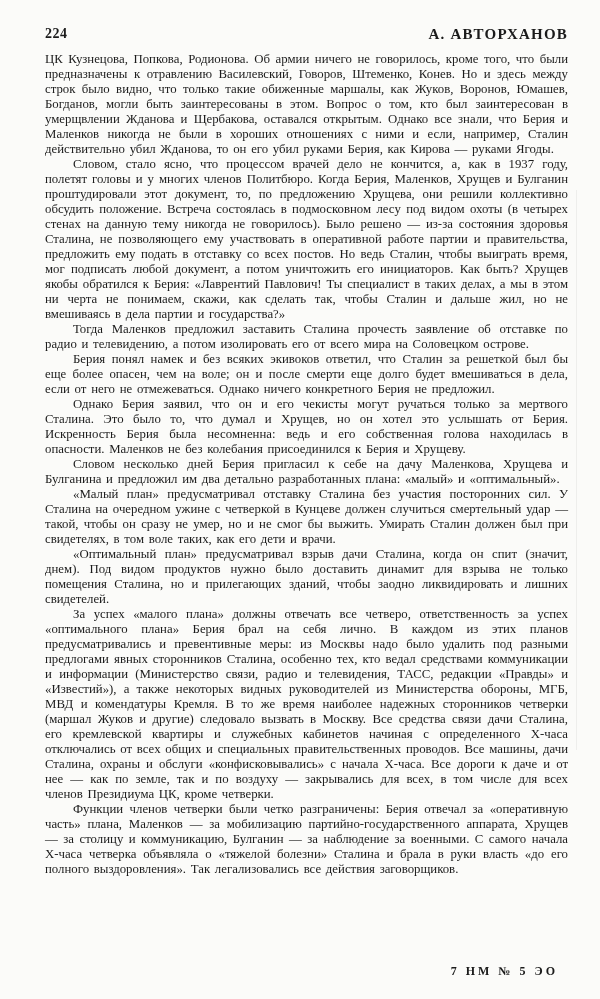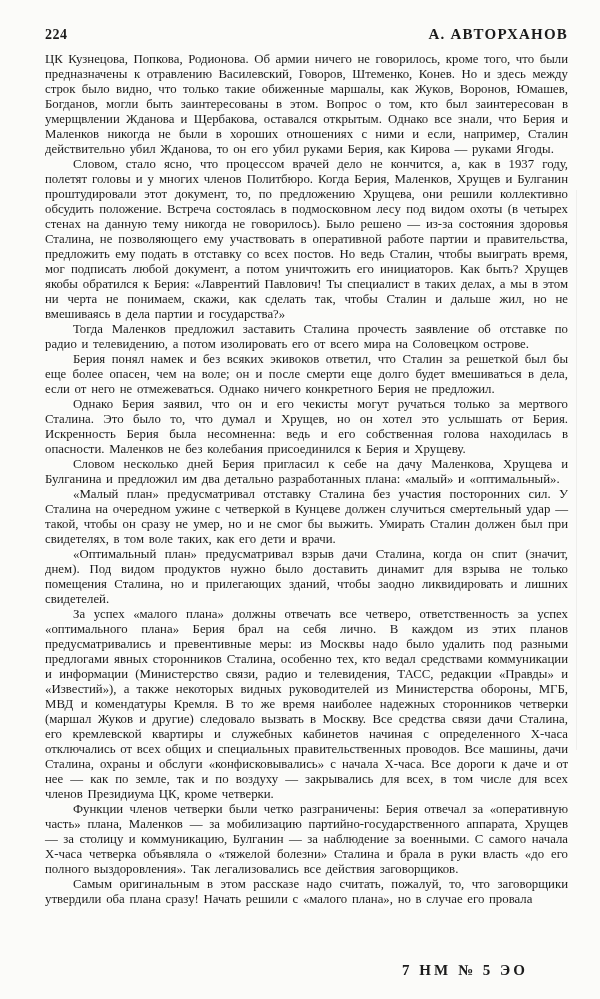--- a/index.html
+++ b/index.html
@@ -18,21 +18,21 @@
   .page {
     position: relative;
     width: 600px;
     height: 999px;
     padding: 26px 32px 0 45px;
     box-sizing: border-box;
   }
   .page-header {
     display: flex;
     justify-content: space-between;
-    align-items: center;
+    align-items: flex-start;
     margin-bottom: 9px;
   }
   .page-number {
     font-weight: bold;
     font-size: 14px;
     letter-spacing: 0.5px;
   }
   .running-head {
     font-weight: bold;
     font-size: 15px;
@@ -46,23 +46,23 @@
   }
   .body-text p {
     margin: 0;
     padding: 0;
   }
   .body-text p.indent {
     text-indent: 28px;
   }
   .footer-signature {
     position: absolute;
-    right: 72px;
+    right: 42px;
     bottom: 20px;
-    font-size: 15px;
+    font-size: 12px;
     font-weight: 600;
     letter-spacing: 3px;
     white-space: nowrap;
   }
   .scan-artifact-line {
     position: absolute;
     right: 23px;
     top: 190px;
     width: 1px;
     height: 560px;
@@ -83,20 +83,19 @@
     <p>ЦК Кузнецова, Попкова, Родионова. Об армии ничего не говорилось, кроме того, что были предназначены к отравлению Василевский, Говоров, Штеменко, Конев. Но и здесь между строк было видно, что только такие обиженные маршалы, как Жуков, Воронов, Юмашев, Богданов, могли быть заинтересованы в этом. Вопрос о том, кто был заинтересован в умерщвлении Жданова и Щербакова, оставался открытым. Однако все знали, что Берия и Маленков никогда не были в хороших отношениях с ними и если, например, Сталин действительно убил Жданова, то он его убил руками Берия, как Кирова — руками Ягоды.</p>
     <p class="indent">Словом, стало ясно, что процессом врачей дело не кончится, а, как в 1937 году, полетят головы и у многих членов Политбюро. Когда Берия, Маленков, Хрущев и Булганин проштудировали этот документ, то, по предложению Хрущева, они решили коллективно обсудить положение. Встреча состоялась в подмосковном лесу под видом охоты (в четырех стенах на данную тему никогда не говорилось). Было решено — из-за состояния здоровья Сталина, не позволяющего ему участвовать в оперативной работе партии и правительства, предложить ему подать в отставку со всех постов. Но ведь Сталин, чтобы выиграть время, мог подписать любой документ, а потом уничтожить его инициаторов. Как быть? Хрущев якобы обратился к Берия: «Лаврентий Павлович! Ты специалист в таких делах, а мы в этом ни черта не понимаем, скажи, как сделать так, чтобы Сталин и дальше жил, но не вмешиваясь в дела партии и государства?»</p>
     <p class="indent">Тогда Маленков предложил заставить Сталина прочесть заявление об отставке по радио и телевидению, а потом изолировать его от всего мира на Соловецком острове.</p>
     <p class="indent">Берия понял намек и без всяких экивоков ответил, что Сталин за решеткой был бы еще более опасен, чем на воле; он и после смерти еще долго будет вмешиваться в дела, если от него не отмежеваться. Однако ничего конкретного Берия не предложил.</p>
     <p class="indent">Однако Берия заявил, что он и его чекисты могут ручаться только за мертвого Сталина. Это было то, что думал и Хрущев, но он хотел это услышать от Берия. Искренность Берия была несомненна: ведь и его собственная голова находилась в опасности. Маленков не без колебания присоединился к Берия и Хрущеву.</p>
     <p class="indent">Словом несколько дней Берия пригласил к себе на дачу Маленкова, Хрущева и Булганина и предложил им два детально разработанных плана: «малый» и «оптимальный».</p>
     <p class="indent">«Малый план» предусматривал отставку Сталина без участия посторонних сил. У Сталина на очередном ужине с четверкой в Кунцеве должен случиться смертельный удар — такой, чтобы он сразу не умер, но и не смог бы выжить. Умирать Сталин должен был при свидетелях, в том воле таких, как его дети и врачи.</p>
     <p class="indent">«Оптимальный план» предусматривал взрыв дачи Сталина, когда он спит (значит, днем). Под видом продуктов нужно было доставить динамит для взрыва не только помещения Сталина, но и прилегающих зданий, чтобы заодно ликвидировать и лишних свидетелей.</p>
     <p class="indent">За успех «малого плана» должны отвечать все четверо, ответственность за успех «оптимального плана» Берия брал на себя лично. В каждом из этих планов предусматривались и превентивные меры: из Москвы надо было удалить под разными предлогами явных сторонников Сталина, особенно тех, кто ведал средствами коммуникации и информации (Министерство связи, радио и телевидения, ТАСС, редакции «Правды» и «Известий»), а также некоторых видных руководителей из Министерства обороны, МГБ, МВД и комендатуры Кремля. В то же время наиболее надежных сторонников четверки (маршал Жуков и другие) следовало вызвать в Москву. Все средства связи дачи Сталина, его кремлевской квартиры и служебных кабинетов начиная с определенного Х-часа отключались от всех общих и специальных правительственных проводов. Все машины, дачи Сталина, охраны и обслуги «конфисковывались» с начала Х-часа. Все дороги к даче и от нее — как по земле, так и по воздуху — закрывались для всех, в том числе для всех членов Президиума ЦК, кроме четверки.</p>
     <p class="indent">Функции членов четверки были четко разграничены: Берия отвечал за «оперативную часть» плана, Маленков — за мобилизацию партийно-государственного аппарата, Хрущев — за столицу и коммуникацию, Булганин — за наблюдение за военными. С самого начала Х-часа четверка объявляла о «тяжелой болезни» Сталина и брала в руки власть «до его полного выздоровления». Так легализовались все действия заговорщиков.</p>
-    <p class="indent">Самым оригинальным в этом рассказе надо считать, пожалуй, то, что заговорщики утвердили оба плана сразу! Начать решили с «малого плана», но в случае его провала</p>
   </div>
 
   <div class="scan-artifact-line"></div>
 
   <div class="footer-signature">7 НМ № 5 ЭО</div>
 
 </div>
 
 </body></html>

